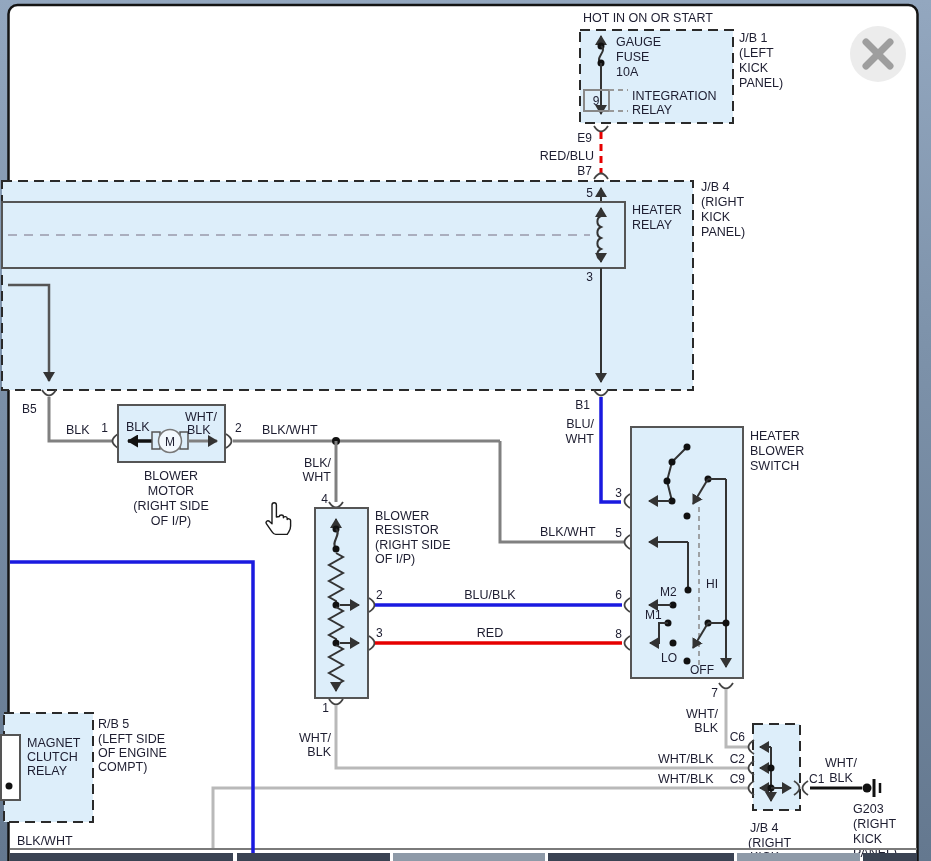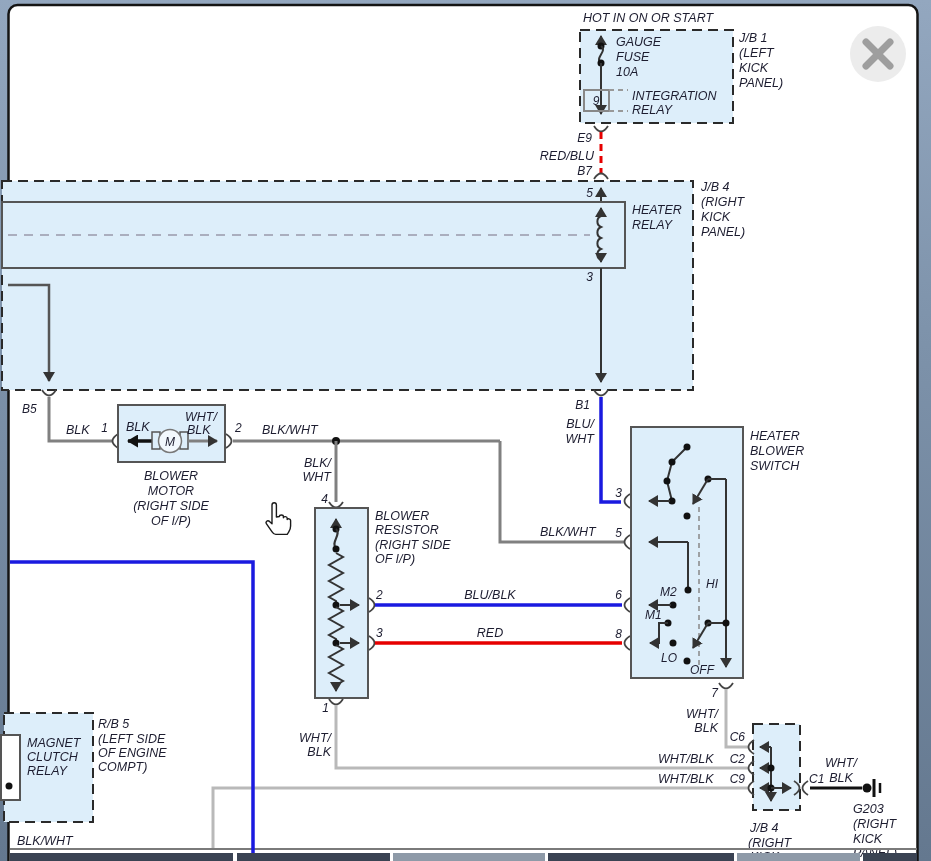--- a/index.html
+++ b/index.html
@@ -1,21 +1,21 @@
 <!DOCTYPE html>
 <html><head>
 <meta charset="utf-8">
 <style>
   html,body{margin:0;padding:0;}
   body{
     width:931px;height:861px;overflow:hidden;
     background:linear-gradient(180deg,#93a7bf 0%,#7d92aa 40%,#64788f 100%);
     font-family:"Liberation Sans", sans-serif;
   }
-  .stage{position:relative;width:931px;height:612px;font-style:italic;}
+  .stage{position:relative;width:931px;height:612px;}
   svg{position:absolute;left:0;top:0;}
   text{font-family:"Liberation Sans", sans-serif;fill:#1d1d30;}
   .t{font-size:12.5px;}
   .p{font-size:12px;}
   .wire-gray{stroke:#808080;stroke-width:3;fill:none;}
   .wire-light{stroke:#b9b9b9;stroke-width:3;fill:none;}
   .wire-blue{stroke:#1a1ae0;stroke-width:3.5;fill:none;}
   .wire-red{stroke:#e60000;stroke-width:3.5;fill:none;}
   .ln{stroke:#333;stroke-width:2;fill:none;}
   .comp{fill:#ddeefa;stroke:#555;stroke-width:2;}

